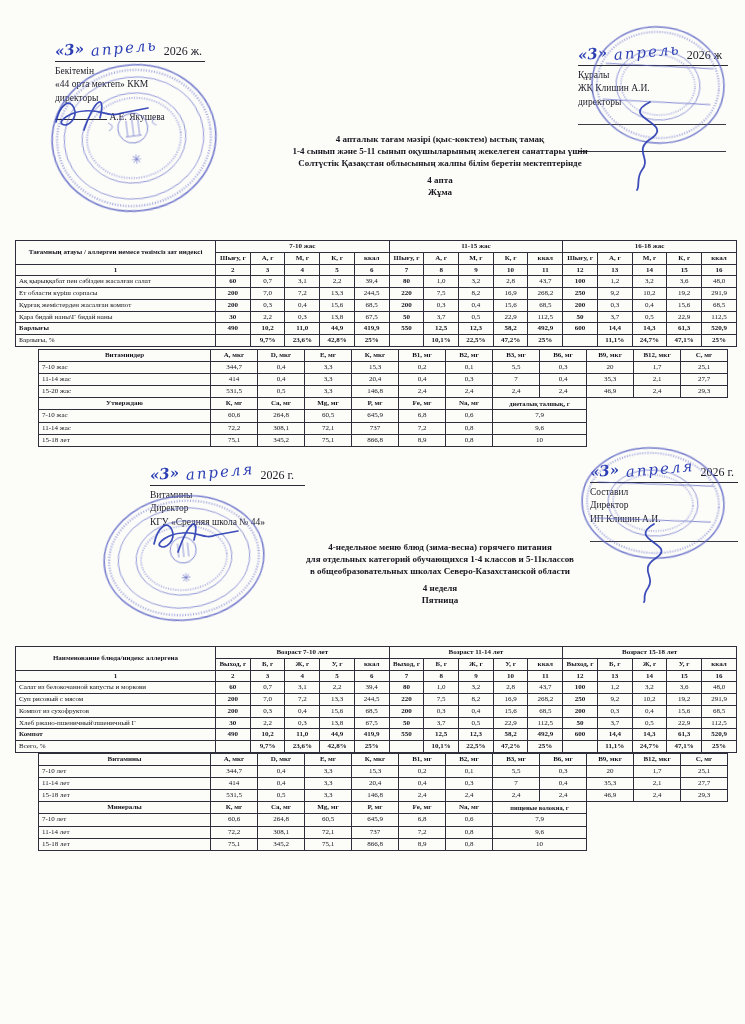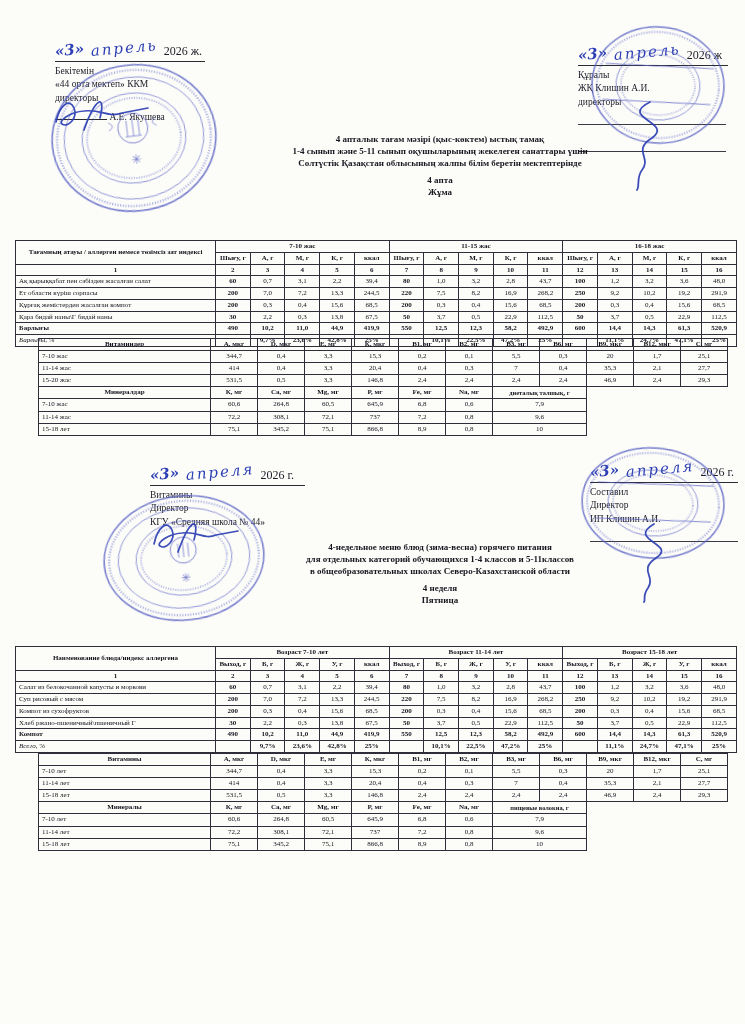--- a/index.html
+++ b/index.html
@@ -20,21 +20,21 @@
   table.menu{border-collapse:collapse;table-layout:fixed;width:722px;font-size:7px;line-height:1.25;color:#15151e;margin-top:43px;}
   table.menu td,table.menu th{border:1px solid #2e2e3a;padding:1px 2px;text-align:center;vertical-align:middle;}
   table.menu th{font-weight:bold;}
   table.menu td.name{text-align:left;padding-left:3px;}
   table.nut{border-collapse:collapse;table-layout:fixed;font-size:7px;line-height:1.3;color:#15151e;}
   table.nut td,table.nut th{border:1px solid #2e2e3a;padding:1px 2px;text-align:center;vertical-align:middle;}
   table.nut th{font-weight:bold;}
   table.nut td.lbl{text-align:left;padding-left:3px;}
   table.nut .nob{border:none;background:transparent;}
   .fiber-h{font-size:6.4px;}
-  .b{font-weight:bold;} .i{font-style:italic;}
+  .b{font-weight:bold;} .i{}
   svg.stamp{position:absolute;opacity:.82;filter:blur(.2px);pointer-events:none;}
   svg.sig{position:absolute;pointer-events:none;}
 </style>
 </head>
 <body>
 
 <div class="page">
 
   <div class="approve" style="left:55px;top:44px;width:215px;">
     <div class="dateline" style="width:150px;">
@@ -273,21 +273,21 @@
           <td class="b">47,2%</td>
           <td class="b">25%</td>
           <td class="b"></td>
           <td class="b">11,1%</td>
           <td class="b">24,7%</td>
           <td class="b">47,1%</td>
           <td class="b">25%</td>
         </tr>
       </tbody>
     </table>
-  <table class="nut abs" id="nut-top" style="left:38px;top:338px;">
+  <table class="nut abs" id="nut-top" style="left:38px;top:349px;">
       <colgroup>
         <col style="width: 172px;">
         <col style="width: 47px;">
         <col style="width: 47px;">
         <col style="width: 47px;">
         <col style="width: 47px;">
         <col style="width: 47px;">
         <col style="width: 47px;">
         <col style="width: 47px;">
         <col style="width: 47px;">
@@ -346,21 +346,21 @@
           <td>146,8</td>
           <td>2,4</td>
           <td>2,4</td>
           <td>2,4</td>
           <td>2,4</td>
           <td>46,9</td>
           <td>2,4</td>
           <td>29,3</td>
         </tr>
         <tr>
-          <th>Минералдар</th>
+          <th>Утверждаю</th>
           <th>К, мг</th>
           <th>Са, мг</th>
           <th>Mg, мг</th>
           <th>Р, мг</th>
           <th>Fe, мг</th>
           <th>Na, мг</th>
           <th class="fiber-h" colspan="2">диеталық талшық, г</th>
           <td class="nob" colspan="3"></td>
         </tr>
         <tr>

